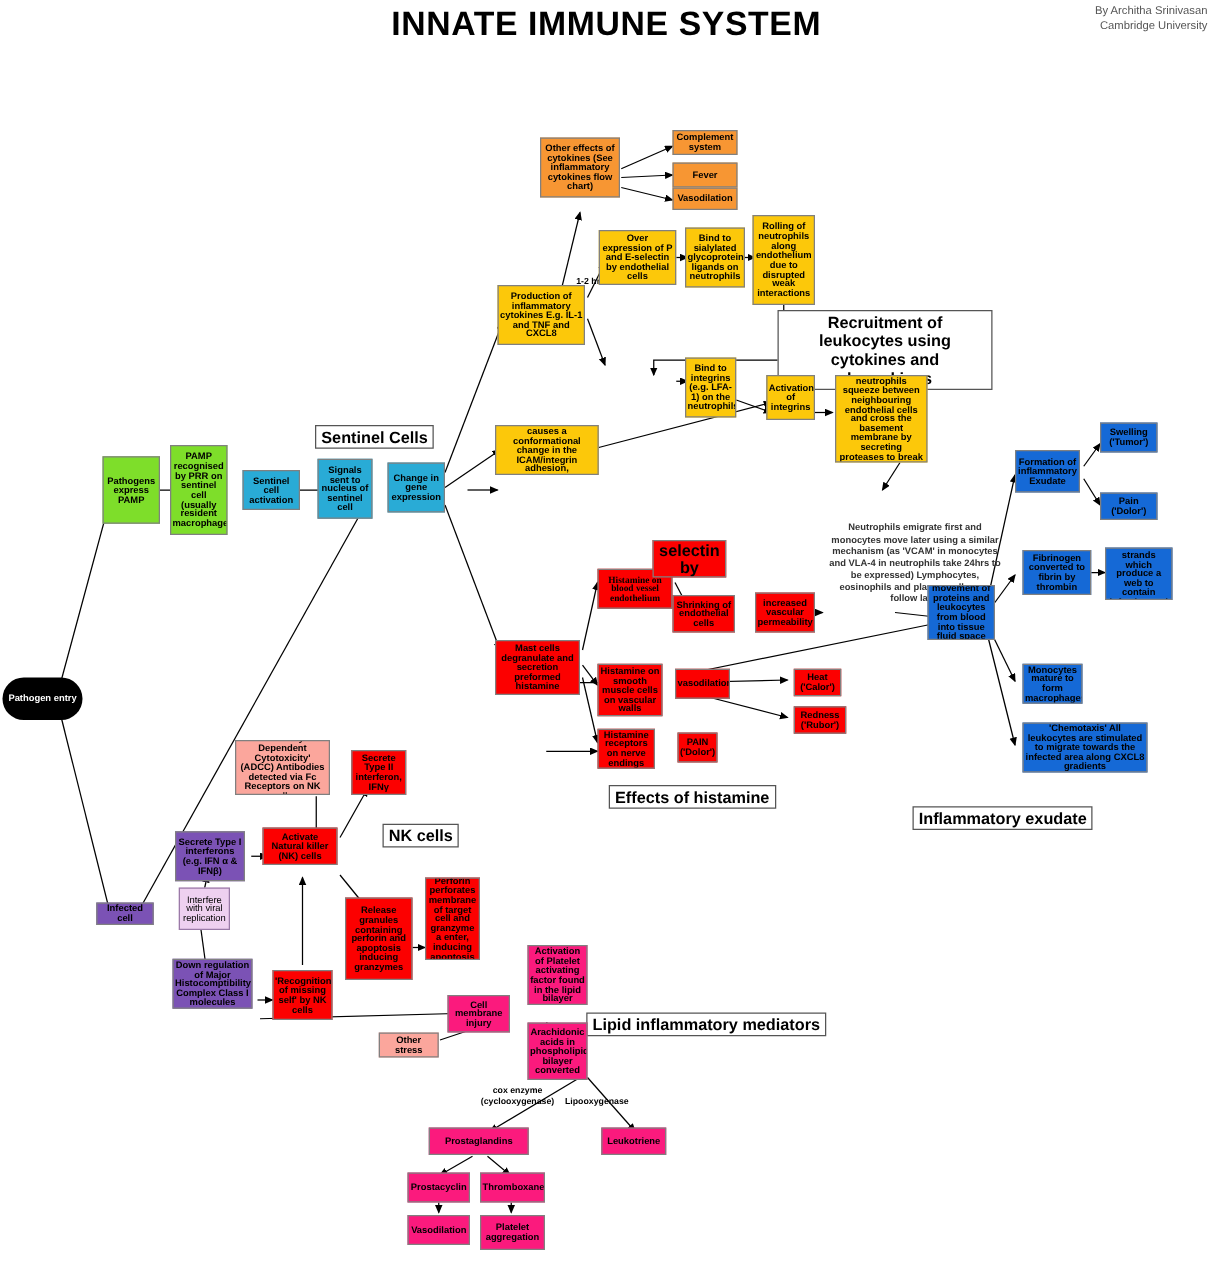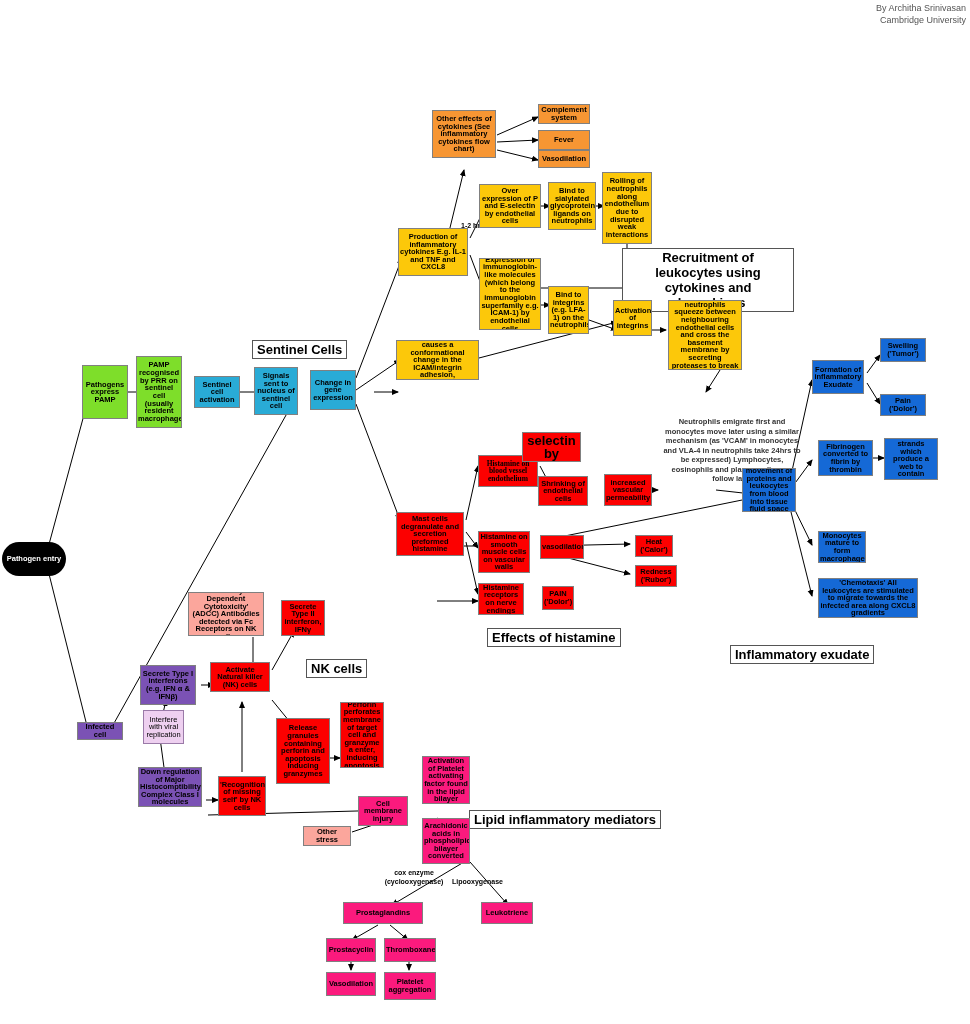--- a/index.html
+++ b/index.html
@@ -34,20 +34,21 @@
   .section{position:absolute;background:#fff;border:1px solid #555;color:#000;
            font-size:13px;font-weight:bold;text-align:center;padding:1px 4px;line-height:15px;}
 
   svg#wires{position:absolute;left:0;top:0;width:970px;height:1024px;pointer-events:none;}
 </style>
 </head>
 <body>
 
 <div id="canvas">
 
+  <div class="title" id="main-title">INNATE IMMUNE SYSTEM</div>
   <div id="credit">
     <div>By Architha Srinivasan</div>
     <div>Cambridge University</div>
   </div>
 
   <svg id="wires" viewBox="0 0 970 1024">
     <defs>
       <marker id="ah" markerWidth="7" markerHeight="7" refX="6" refY="3" orient="auto">
         <path d="M0,0 L7,3 L0,6 z" fill="#000"></path>
       </marker>
@@ -208,23 +209,20 @@
 
   <div class="node yellow" style="left:479px;top:184px;width:62px;height:44px;font-size:7.5px;">
       <span>Over expression of  P and E-selectin by endothelial cells</span>
     </div>
   <div class="node yellow" style="left:548px;top:182px;width:48px;height:48px;font-size:7.5px;">
       <span>Bind to sialylated glycoprotein ligands on neutrophils</span>
     </div>
   <div class="node yellow" style="left:602px;top:172px;width:50px;height:72px;font-size:7.5px;">
       <span>Rolling of neutrophils along endothelium due to disrupted weak interactions</span>
     </div>
-  <div class="node yellow" style="left:479px;top:258px;width:62px;height:72px;font-size:7.5px;">
-      <span>Expression of immunoglobin-like molecules (which belong to the immunoglobin superfamily e.g. ICAM-1) by endothelial cells</span>
-    </div>
   <div class="node yellow" style="left:548px;top:286px;width:41px;height:48px;font-size:7.5px;">
       <span>Bind to integrins (e.g. LFA-1) on the neutrophils</span>
     </div>
   <div class="node yellow" style="left:396px;top:340px;width:83px;height:40px;font-size:7.5px;">
       <span>CXCL8, a chemokine, causes a conformational change in the ICAM/integrin adhesion, strengthening it</span>
     </div>
   <div class="node yellow" style="left:613px;top:300px;width:39px;height:36px;font-size:7.5px;">
       <span>Activation of integrins</span>
     </div>
   <div class="node yellow" style="left:668px;top:300px;width:74px;height:70px;font-size:7.5px;">

